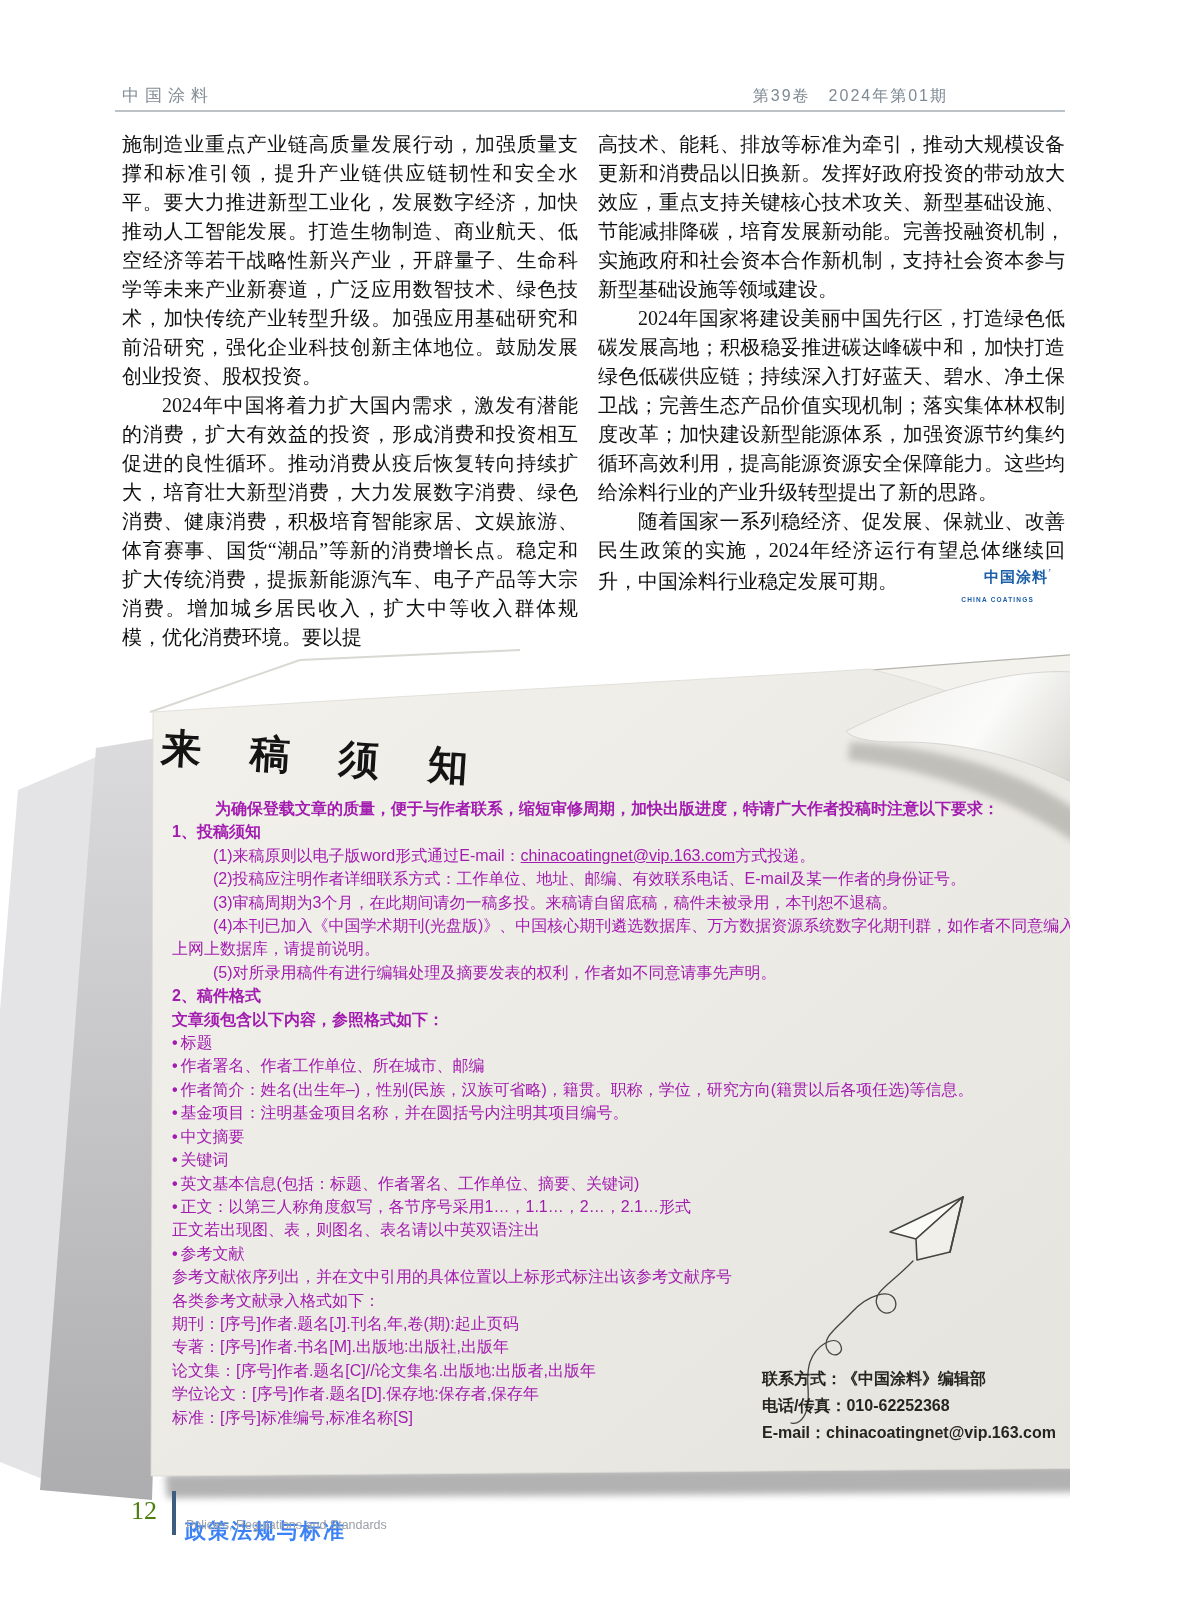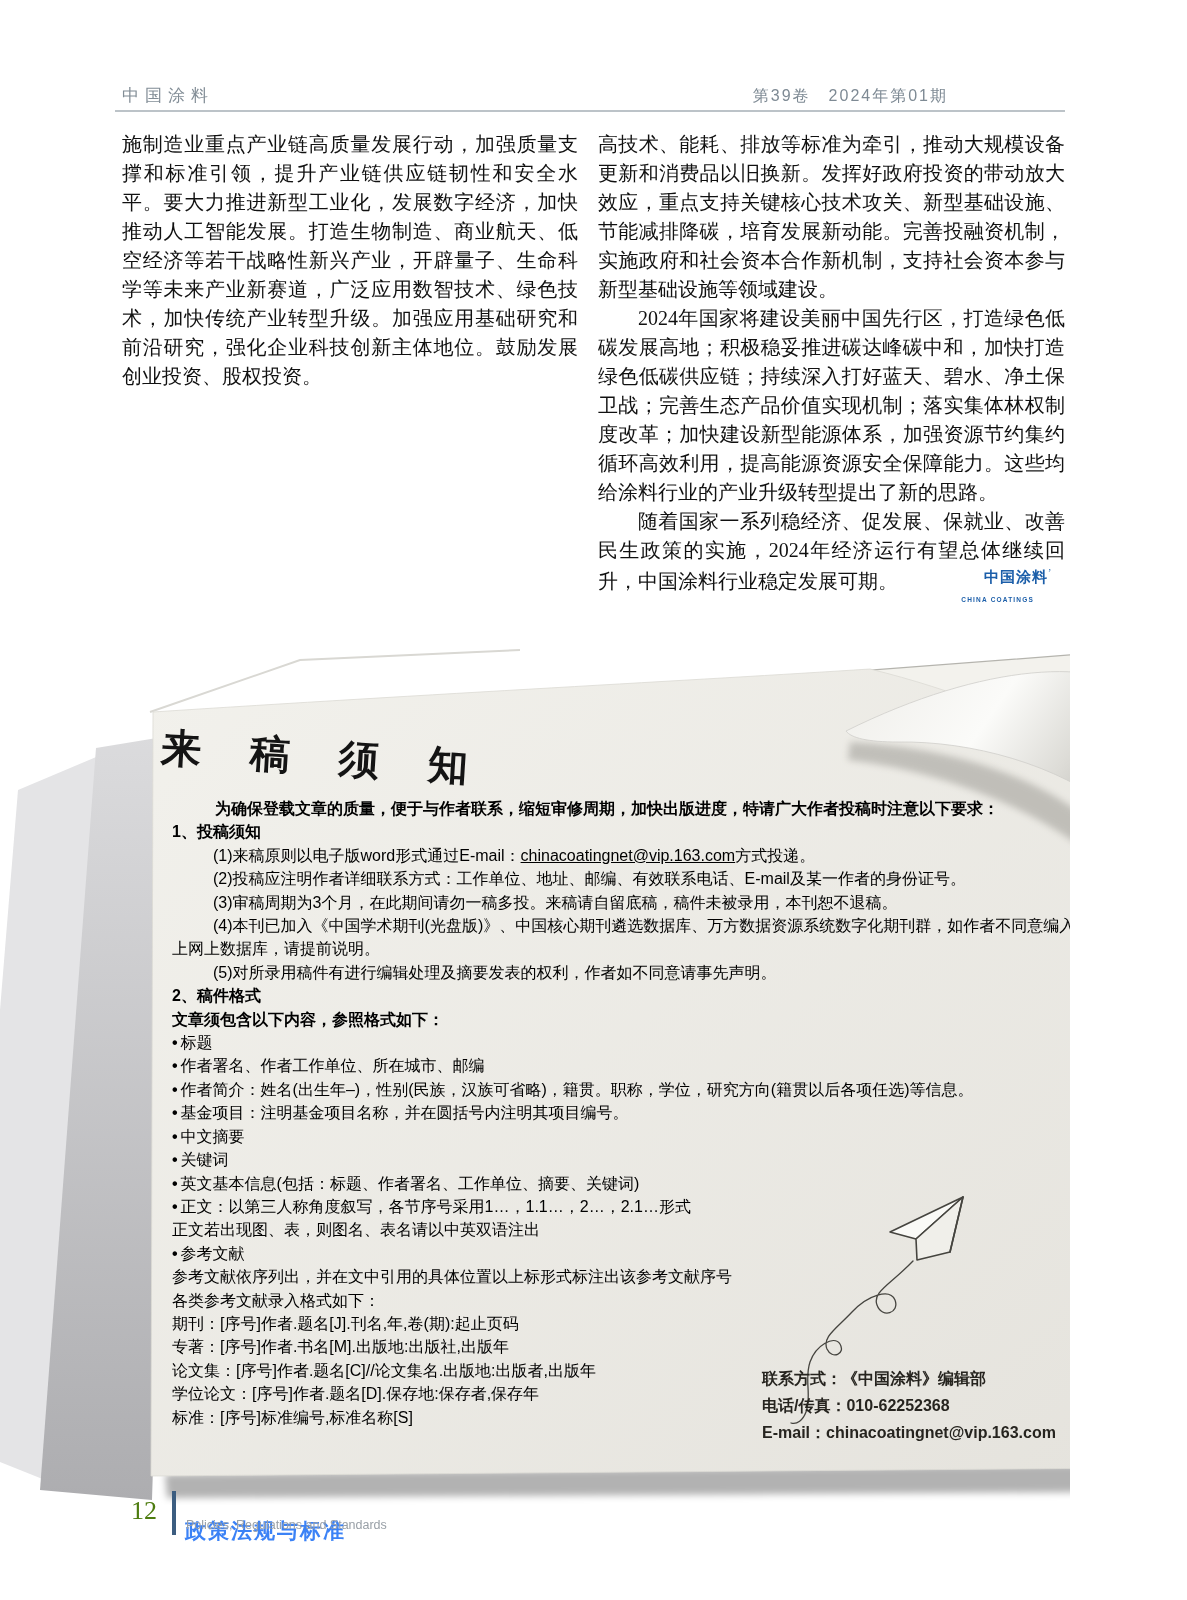--- a/index.html
+++ b/index.html
@@ -26,21 +26,21 @@
   .cc-logo .mk{font-size:10px;color:#1b5ea9;vertical-align:6px;}
   .cc-logo .en{font-family:"Liberation Sans",sans-serif;font-weight:700;font-size:6.5px;
        color:#1b5ea9;letter-spacing:1.2px;margin-top:2px;}
   
   .paper-art{position:absolute;left:0;top:640px;width:1187px;height:900px;z-index:1;pointer-events:none;}
   
   .notice-title{position:absolute;left:163px;top:720px;z-index:2;font-size:40px;font-weight:800;
        letter-spacing:19px;color:#141414;transform:rotate(3.6deg);transform-origin:left top;
        font-family:"Liberation Sans",sans-serif;white-space:nowrap;}
   .notice-body{position:absolute;left:172px;top:797px;width:922px;z-index:2;font-size:16px;
-       line-height:23.4px;color:#000000;font-family:"Liberation Sans",sans-serif;}
+       line-height:23.4px;color:#a21caf;font-family:"Liberation Sans",sans-serif;}
   .notice-body p{margin:0;}
   .n-intro{font-weight:700;text-indent:43px;}
   .n-h{font-weight:700;}
   .n-item{text-indent:41px;}
   .n-sub{margin-left:24px;font-weight:700;}
   .n-bullet{margin-left:23px;}
   .n-bullet::before{content:"•";font-weight:700;margin-right:3px;}
   .n-cont{margin-left:21px;}
   .bl{font-weight:400;}
   .u{text-decoration:underline;}
@@ -59,20 +59,21 @@
 <body>
 
 <div class="page">
 
   <div class="hdr-journal">中国涂料</div>
   <div class="hdr-issue">第39卷　2024年第01期</div>
   <div class="hdr-rule"></div>
 
   <div class="col col-left">
     <p>施制造业重点产业链高质量发展行动，加强质量支撑和标准引领，提升产业链供应链韧性和安全水平。要大力推进新型工业化，发展数字经济，加快推动人工智能发展。打造生物制造、商业航天、低空经济等若干战略性新兴产业，开辟量子、生命科学等未来产业新赛道，广泛应用数智技术、绿色技术，加快传统产业转型升级。加强应用基础研究和前沿研究，强化企业科技创新主体地位。鼓励发展创业投资、股权投资。</p>
+    <p class="ind">2024年中国将着力扩大国内需求，激发有潜能的消费，扩大有效益的投资，形成消费和投资相互促进的良性循环。推动消费从疫后恢复转向持续扩大，培育壮大新型消费，大力发展数字消费、绿色消费、健康消费，积极培育智能家居、文娱旅游、体育赛事、国货“潮品”等新的消费增长点。稳定和扩大传统消费，提振新能源汽车、电子产品等大宗消费。增加城乡居民收入，扩大中等收入群体规模，优化消费环境。要以提</p>
   </div>
   <div class="col col-right">
     <p>高技术、能耗、排放等标准为牵引，推动大规模设备更新和消费品以旧换新。发挥好政府投资的带动放大效应，重点支持关键核心技术攻关、新型基础设施、节能减排降碳，培育发展新动能。完善投融资机制，实施政府和社会资本合作新机制，支持社会资本参与新型基础设施等领域建设。</p>
     <p class="ind">2024年国家将建设美丽中国先行区，打造绿色低碳发展高地；积极稳妥推进碳达峰碳中和，加快打造绿色低碳供应链；持续深入打好蓝天、碧水、净土保卫战；完善生态产品价值实现机制；落实集体林权制度改革；加快建设新型能源体系，加强资源节约集约循环高效利用，提高能源资源安全保障能力。这些均给涂料行业的产业升级转型提出了新的思路。</p>
     <p class="ind"><span>随着国家一系列稳经济、促发展、保就业、改善民生政策的实施，2024年经济运行有望总体继续回升，中国涂料行业稳定发展可期。</span><span class="cc-logo"><span class="cn">中国涂料</span><span class="mk">’</span><br><span class="en">CHINA COATINGS</span></span></p>
   </div>
 
   <svg class="paper-art" viewBox="0 640 1187 900">
     <defs>
       <linearGradient id="gMain" x1="0" y1="0" x2="1" y2="1">

